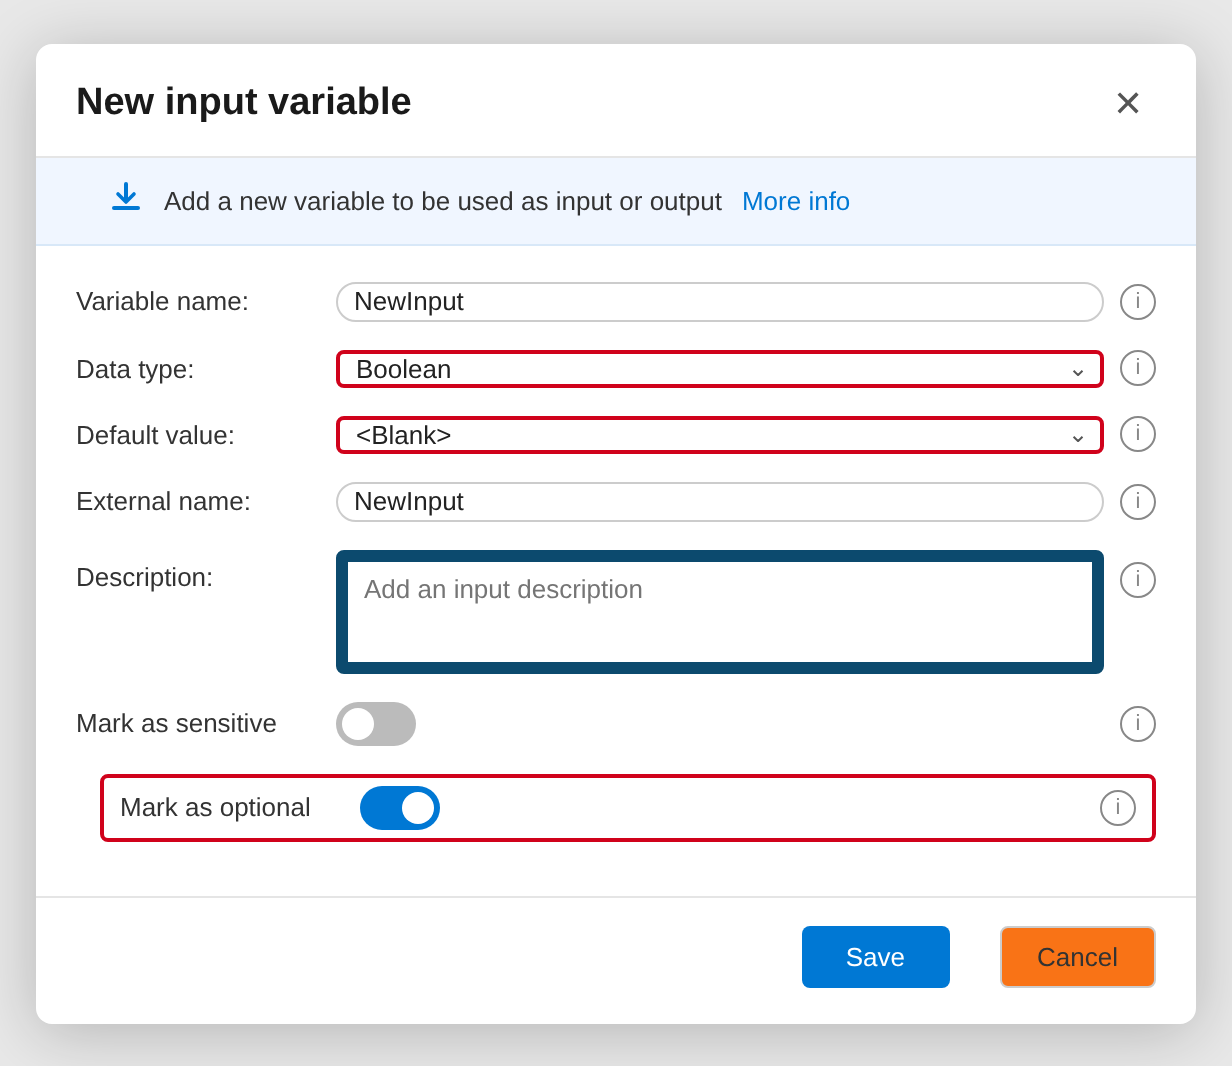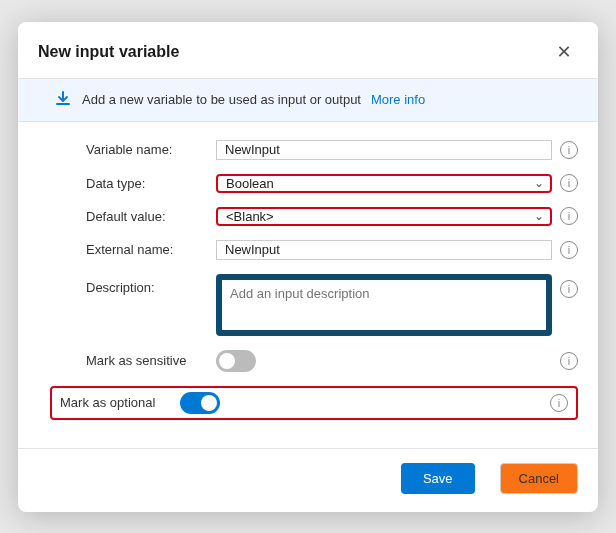--- a/index.html
+++ b/index.html
@@ -23,21 +23,21 @@
       overflow: hidden;
     }
     .dialog-header {
       display: flex;
       align-items: center;
       justify-content: space-between;
       padding: 16px 20px 12px 20px;
       border-bottom: 1px solid #e5e5e5;
     }
     .dialog-title {
-      font-size: 16px;
+      font-size: 19px;
       font-weight: 600;
       color: #1a1a1a;
     }
     .close-btn {
       background: none;
       border: none;
       cursor: pointer;
       font-size: 18px;
       color: #555;
       width: 28px;
@@ -77,33 +77,32 @@
       display: flex;
       align-items: center;
       gap: 10px;
     }
     .form-label {
       width: 120px;
       flex-shrink: 0;
       color: #333;
       font-size: 13px;
       text-align: left;
-      margin-left: 48px;
     }
     .form-field {
       flex: 1;
       display: flex;
       align-items: center;
       gap: 8px;
     }
     .text-input {
       flex: 1;
       height: 20px;
       border: 1px solid #ccc;
-      border-radius: 0;
+      border-radius: 12px;
       padding: 0 8px;
       font-size: 13px;
       color: #222;
       outline: none;
     }
     .select-wrapper {
       flex: 1;
       position: relative;
       display: flex;
       align-items: center;

